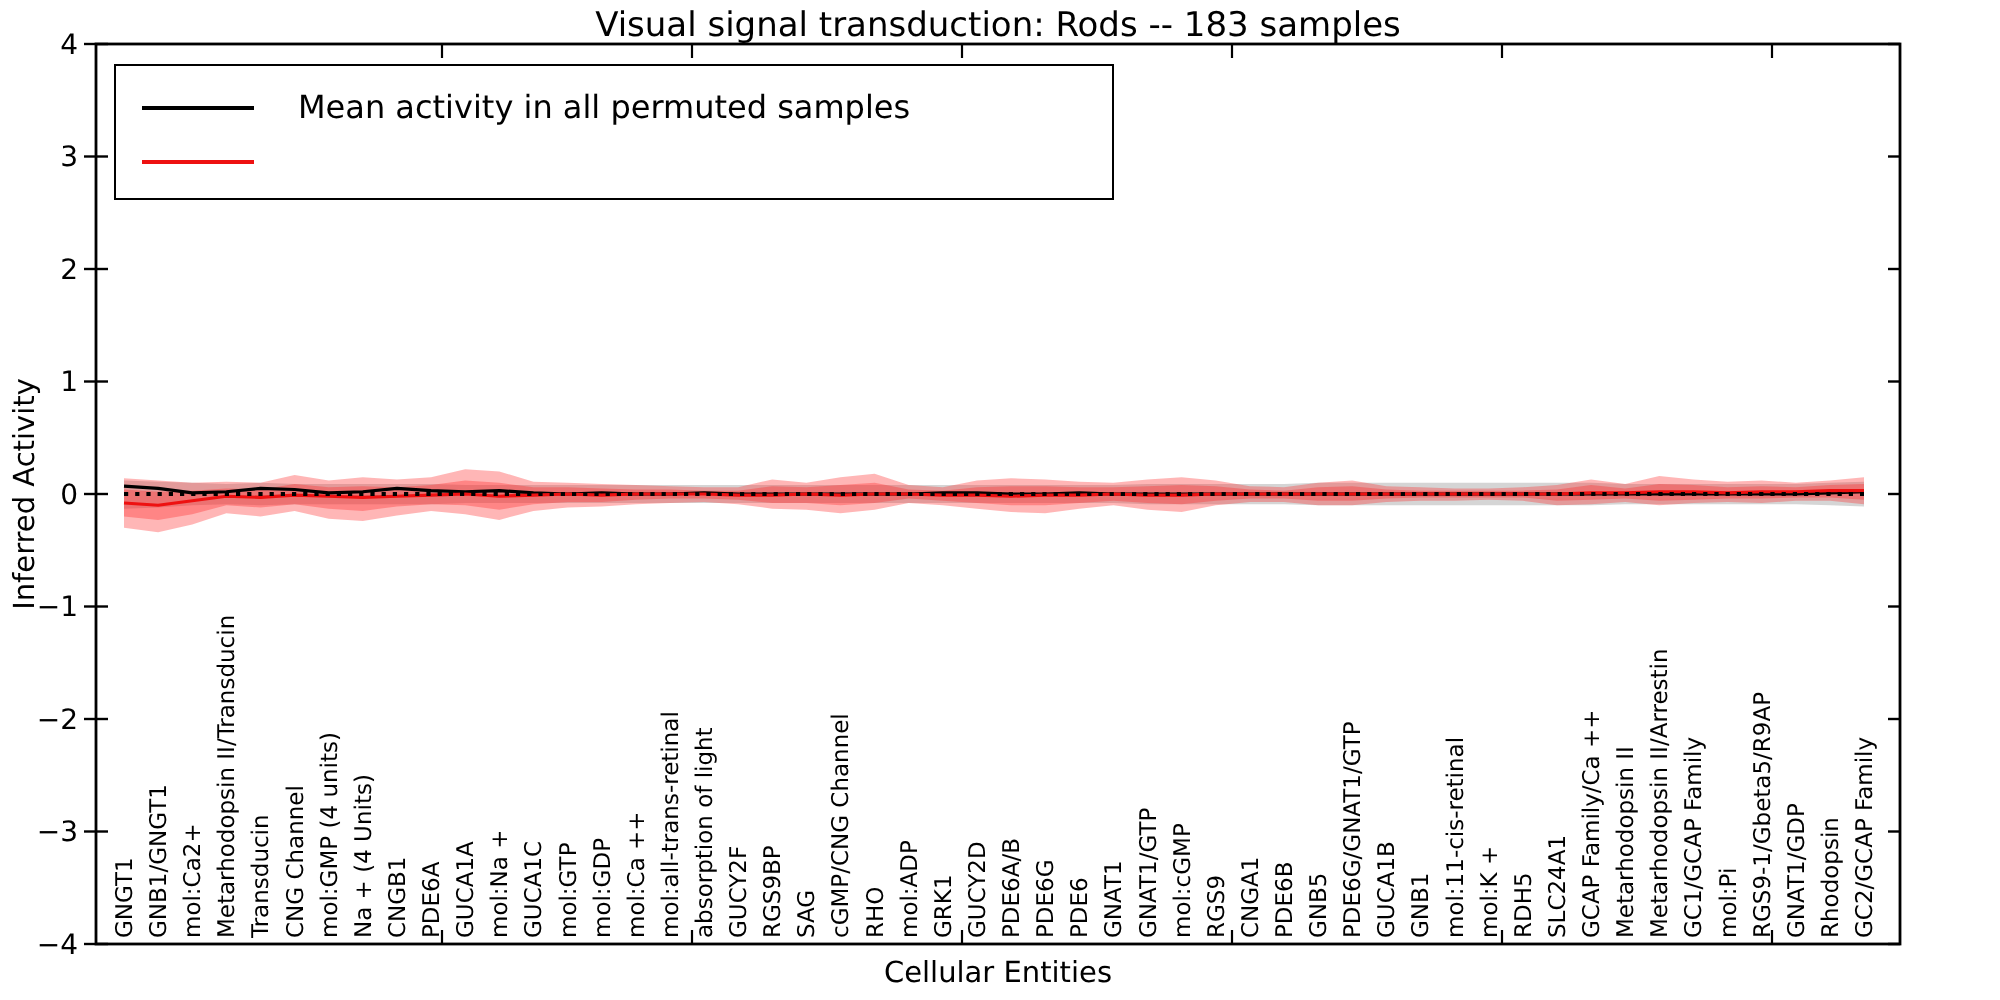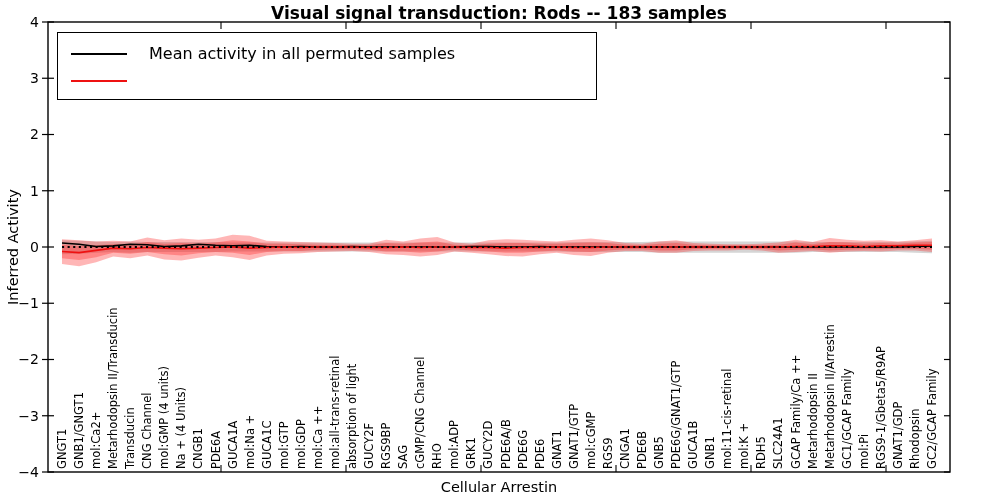--- a/index.html
+++ b/index.html
@@ -8,33 +8,32 @@
     width:1000px;height:500px;
     background:#ffffff;
     font-family:"DejaVu Sans", sans-serif;
     color:#000;
     overflow:hidden;
   }
   .title{
     position:absolute;top:3px;left:48px;width:902px;
     text-align:center;font-size:17px;line-height:20px;
     white-space:nowrap;
-    font-weight:bold;
   }
   .xlabel{
     position:absolute;top:479px;left:48px;width:902px;
     text-align:center;font-size:14.5px;white-space:nowrap;
   }
   .ylabel{
     position:absolute;top:247px;left:13px;
     transform:translate(-50%,-50%) rotate(-90deg);
     font-size:14.5px;white-space:nowrap;
   }
   .legend{
-    position:absolute;left:57px;top:32px;width:540px;height:68px;
+    position:absolute;left:57px;top:32px;width:500px;height:68px;
     box-sizing:border-box;border:1.8px solid #000;background:#fff;
     padding:7px 0 0 0;z-index:5;
   }
   .legend-row{display:flex;align-items:center;height:27px;}
   .legend-swatch{
     display:inline-block;width:56px;height:0;
     border-top:2px solid #000;margin-left:13px;flex:0 0 auto;
   }
   .legend-label{margin-left:22px;font-size:16px;white-space:nowrap;}
   svg text{font-family:"DejaVu Sans", sans-serif;fill:#000;}
@@ -168,14 +167,14 @@
     <div class="legend-row">
       <span class="legend-swatch" style="border-top-color: rgb(0, 0, 0);"></span>
       <span class="legend-label">Mean activity in all permuted samples</span>
     </div>
     <div class="legend-row">
       <span class="legend-swatch" style="border-top-color: rgb(238, 17, 17);"></span>
     </div>
   </div>
 
   <div class="ylabel">Inferred Activity</div>
-  <div class="xlabel">Cellular Arrestin</div>
+  <div class="xlabel">Cellular Entities</div>
 </div>
 
 </body></html>

